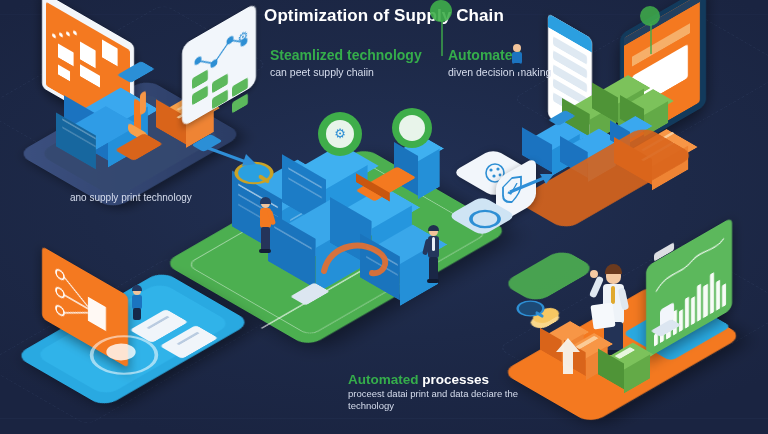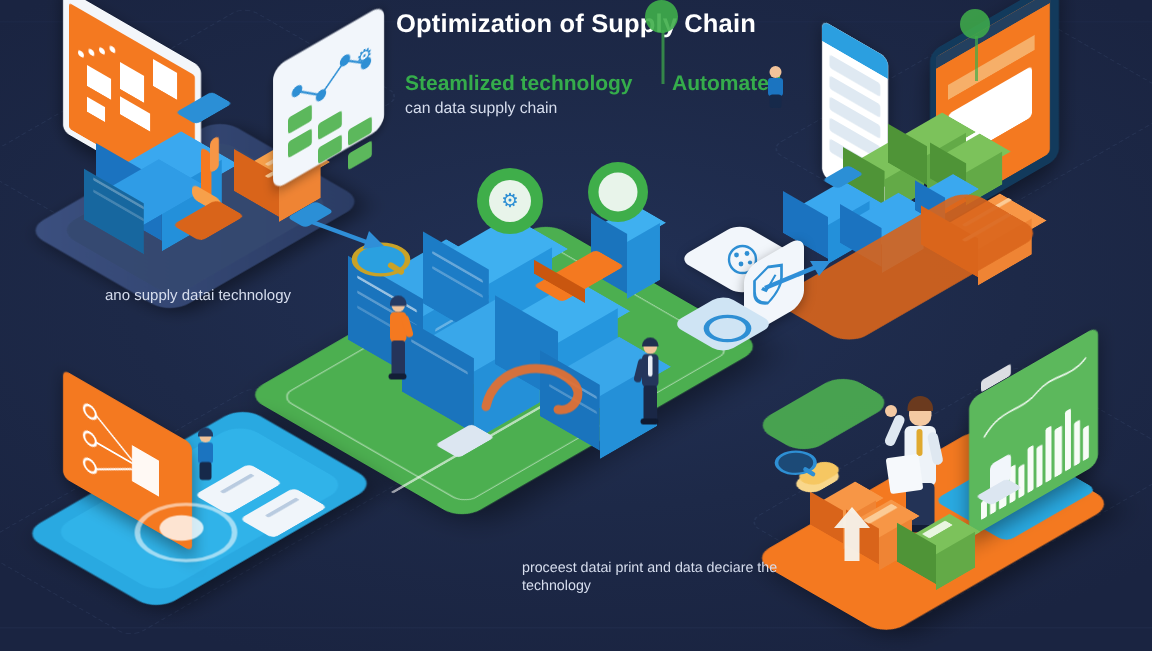--- a/index.html
+++ b/index.html
@@ -405,32 +405,34 @@
     <div class="plate sq" style="left:-6px;top:6px;width:70px;height:40px;background:#4caf50;opacity:.9;"></div>
 
     <div style="position:absolute;left:-2px;top:46px;width:26px;height:26px;">
       <div style="position:absolute;left:1px;top:1px;width:19px;height:19px;border-radius:50%;border:2.5px solid #2e8fd4;background:#1c4a77;transform:rotate(-30deg) skewX(30deg) scaleY(.8635);"></div>
       <div style="position:absolute;left:17px;top:17px;width:9px;height:3px;background:#2e8fd4;border-radius:2px;transform:rotate(32deg);"></div>
     </div>
   </div>
 
   <div class="blk b1">
     <div class="h">Steamlized technology</div>
-    <div class="s">can data supply chain</div>
+    <div class="s">can peet supply chaiin</div>
   </div>
 
   <div class="blk b2">
     <div class="h">Automated</div>
+    <div class="s">diven decision making</div>
   </div>
 
   <div class="blk b3">
-    <div class="s">ano supply datai technology</div>
+    <div class="s">ano supply print technology</div>
   </div>
 
   <div class="blk b4">
+    <div class="h"><span>Automated</span> <span class="w">processes</span></div>
     <div class="s">proceest datai print and data deciare the technology</div>
   </div>
 
   <div class="person" style="left:510px;top:44px;width:14px;height:28px;">
     <div class="ph" style="left:3px;top:0;width:8px;height:8px;background:#f2c39a;"></div>
     <div class="pb" style="left:2px;top:8px;width:10px;height:12px;background:#1b74c0;border-radius:2px;"></div>
     <div class="pb" style="left:3px;top:19px;width:8px;height:9px;background:#16294a;border-radius:2px;"></div>
   </div>
 
 </div>

